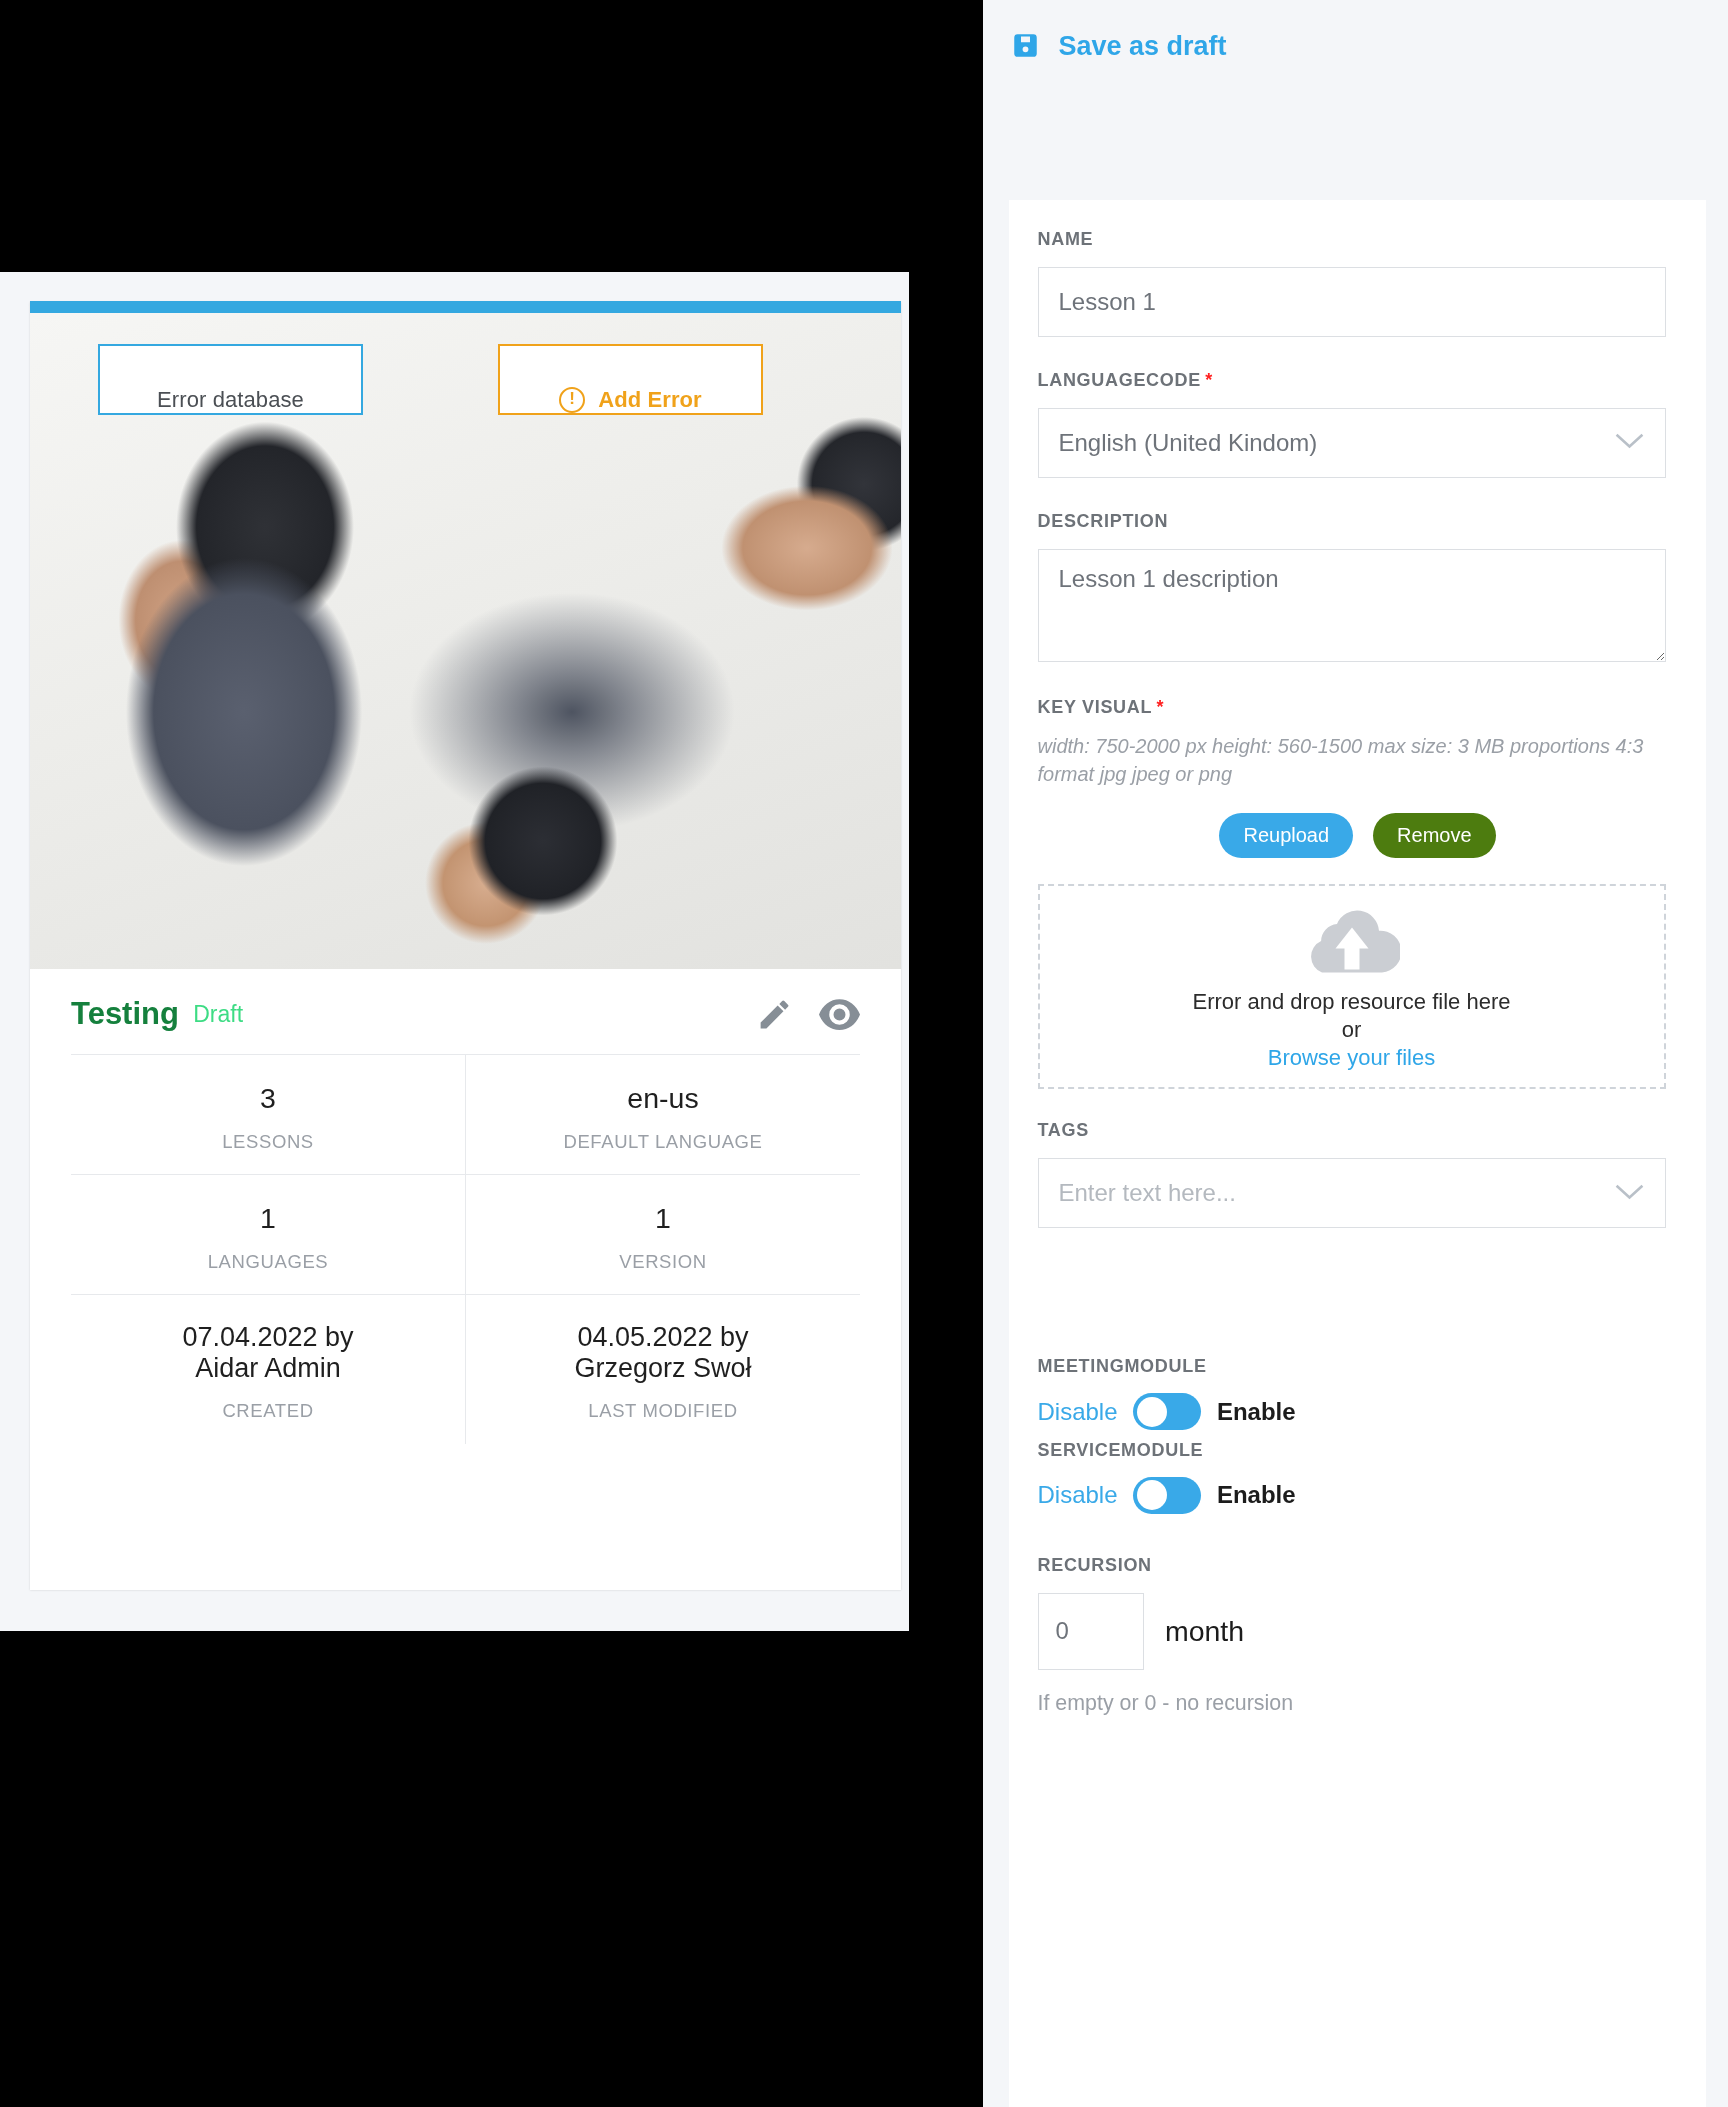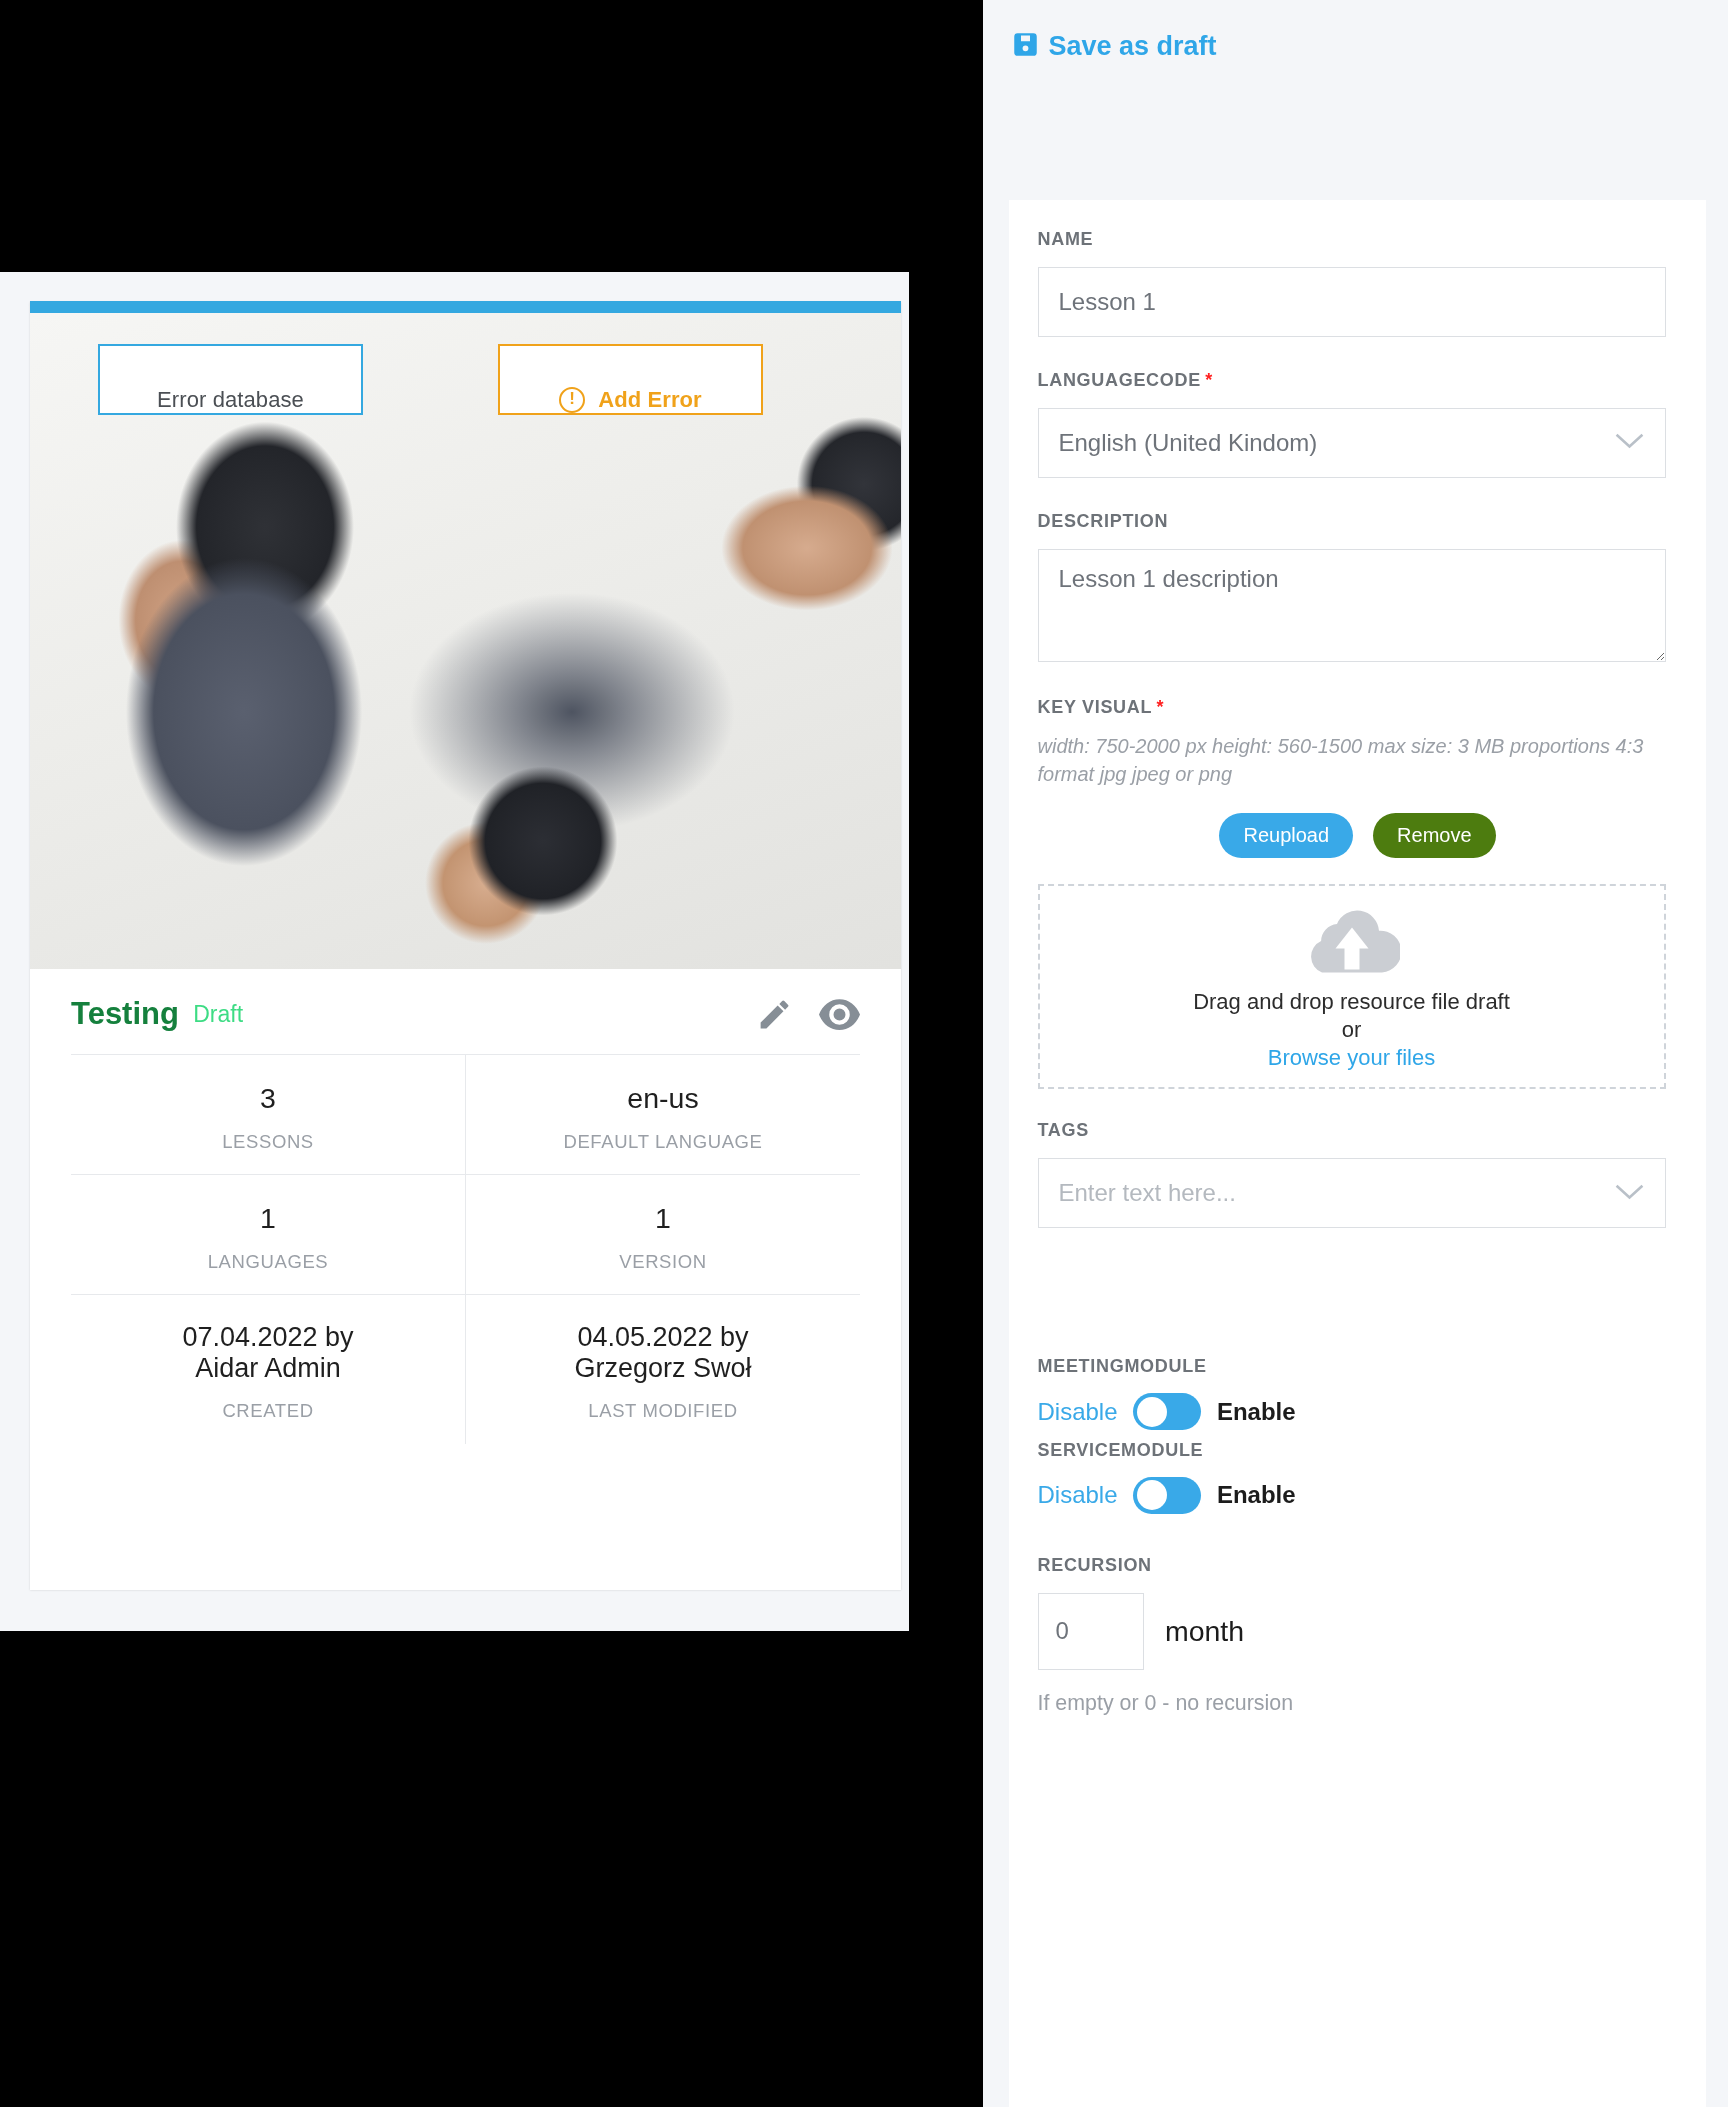--- a/index.html
+++ b/index.html
@@ -124,21 +124,21 @@
     display: flex; align-items: center;
     padding: 37px 36px 0 28.5px;
   }
   #panel-title { font-size: 36px; font-weight: bold; color: #1b1b1b; }
   #panel-close {
     margin-left: auto; cursor: pointer;
     width: 44px; height: 44px;
     display: flex; align-items: center; justify-content: center;
   }
   #save-draft-row {
-    display: flex; align-items: flex-start; gap: 10px;
+    display: flex; align-items: center; gap: 20px;
     padding: 31px 0 0 28.5px;
     cursor: pointer;
   }
   #save-draft-label { font-size: 27px; color: #2fa6e8; font-weight: bold; }
 
   #panel-form {
     position: absolute; left: 26px; top: 200px;
     width: 697px;
     background: #ffffff;
     padding: 28.5px 28.5px 43px 28.5px;
@@ -381,21 +381,21 @@
         </div>
 
         <div id="dropzone">
           <span id="dz-cloud">
             <svg width="96" height="70" viewBox="0 0 64 46" fill="#cbced3">
               <path d="M50 18.2A14.6 14.6 0 0022 13.6 11.6 11.6 0 0011.4 25 11.4 11.4 0 0012 46h40a11.4 11.4 0 00-2-27.8z"></path>
               <path d="M32 16 L43 30 H21 Z" fill="#ffffff"></path>
               <rect x="27" y="29" width="10" height="15" fill="#ffffff"></rect>
             </svg>
           </span>
-          <div id="dz-line1">Drag and drop resource file draft</div>
+          <div id="dz-line1">Error and drop resource file here</div>
           <div id="dz-line2">or</div>
           <div id="dz-browse">Browse your files</div>
         </div>
       </div>
 
       <div id="tags-block">
         <div class="field-label">TAGS</div>
         <div class="select-input">
           <span style="color:#b4b9bf">Enter text here...</span>
           <span class="chev">

